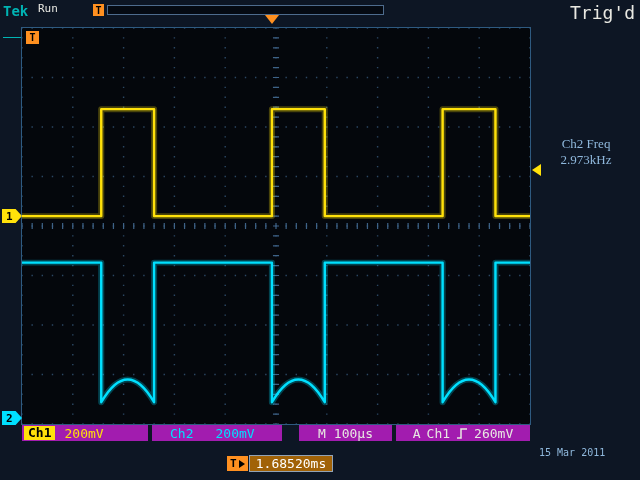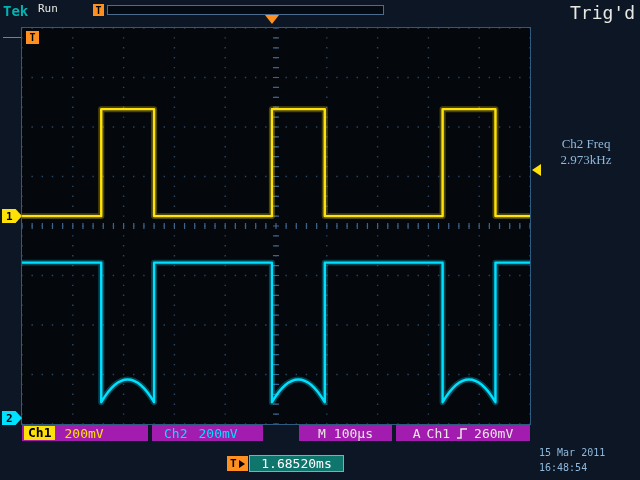--- a/index.html
+++ b/index.html
@@ -36,28 +36,28 @@
     border-right:9px solid var(--ch1,#ffe10a); }
 
   
   .meas { left:534px; width:104px; text-align:center; color:var(--text-blue,#8fb8dc); font-size:13px; line-height:16px;font-family:Liberation Serif, serif; }
 
   
   .sbox { top:425px; height:16px; background:#a21caf; display:flex; align-items:center; font-size:13px; }
   .sbox-ch1 { left:22px; width:126px; padding-left:2px; }
   .chip1 { background:var(--ch1,#ffe10a); color:#000; padding:0 4px; height:14px; line-height:14px; margin-right:9px; font-weight:bold; }
   .ylw { color:var(--ch1,#ffe10a); }
-  .sbox-ch2 { left:152px; width:111px; padding-left:12px; color:var(--ch2,#00e0ff); gap:11px; }
+  .sbox-ch2 { left:152px; width:130px; padding-left:18px; color:var(--ch2,#00e0ff); gap:22px; }
   .sbox-m { left:299px; width:93px; justify-content:center; color:var(--text-white,#e8e8e2); gap:8px; }
   .sbox-trig { left:396px; width:134px; justify-content:center; color:var(--text-white,#e8e8e2); gap:6px; }
 
   
   .foot-chip { left:227px; top:456px; height:15px; background:var(--accent-orange,#ff9020); color:#000; display:flex; align-items:center; padding:0 3px; font-weight:bold; font-size:11px; }
   .tri { width:0; height:0; border-top:4px solid transparent; border-bottom:4px solid transparent; border-left:6px solid #000; margin-left:2px; }
-  .foot-box { left:249px; top:455px; width:95px; height:17px; border:1px solid #93a3b5; background:#0f766e; color:#fff; font-size:13px; display:flex; align-items:center; justify-content:center; }
+  .foot-box { left:249px; top:455px; width:84px; height:17px; border:1px solid #93a3b5; background:#a16207; color:#fff; font-size:13px; display:flex; align-items:center; justify-content:center; }
   .datetime { left:539px; top:445px; color:var(--text-blue,#8fb8dc); font-size:10px; line-height:15px; }
 </style>
 </head>
 <body>
 
 <div class="screen">
 
   <span class="abs tek">Tek</span>
   <span class="abs run">Run</span>
   <span class="abs rec-t">T</span>
@@ -115,16 +115,15 @@
     <span>260mV</span>
   </div>
 
   <div class="abs foot-chip">
     <span>T</span>
     <span class="tri"></span>
   </div>
   <div class="abs foot-box">1.68520ms</div>
   <div class="abs datetime">
     <div>15 Mar 2011</div>
-    <div>16:48:54</div>
   </div>
 
 </div>
 
 </body></html>

